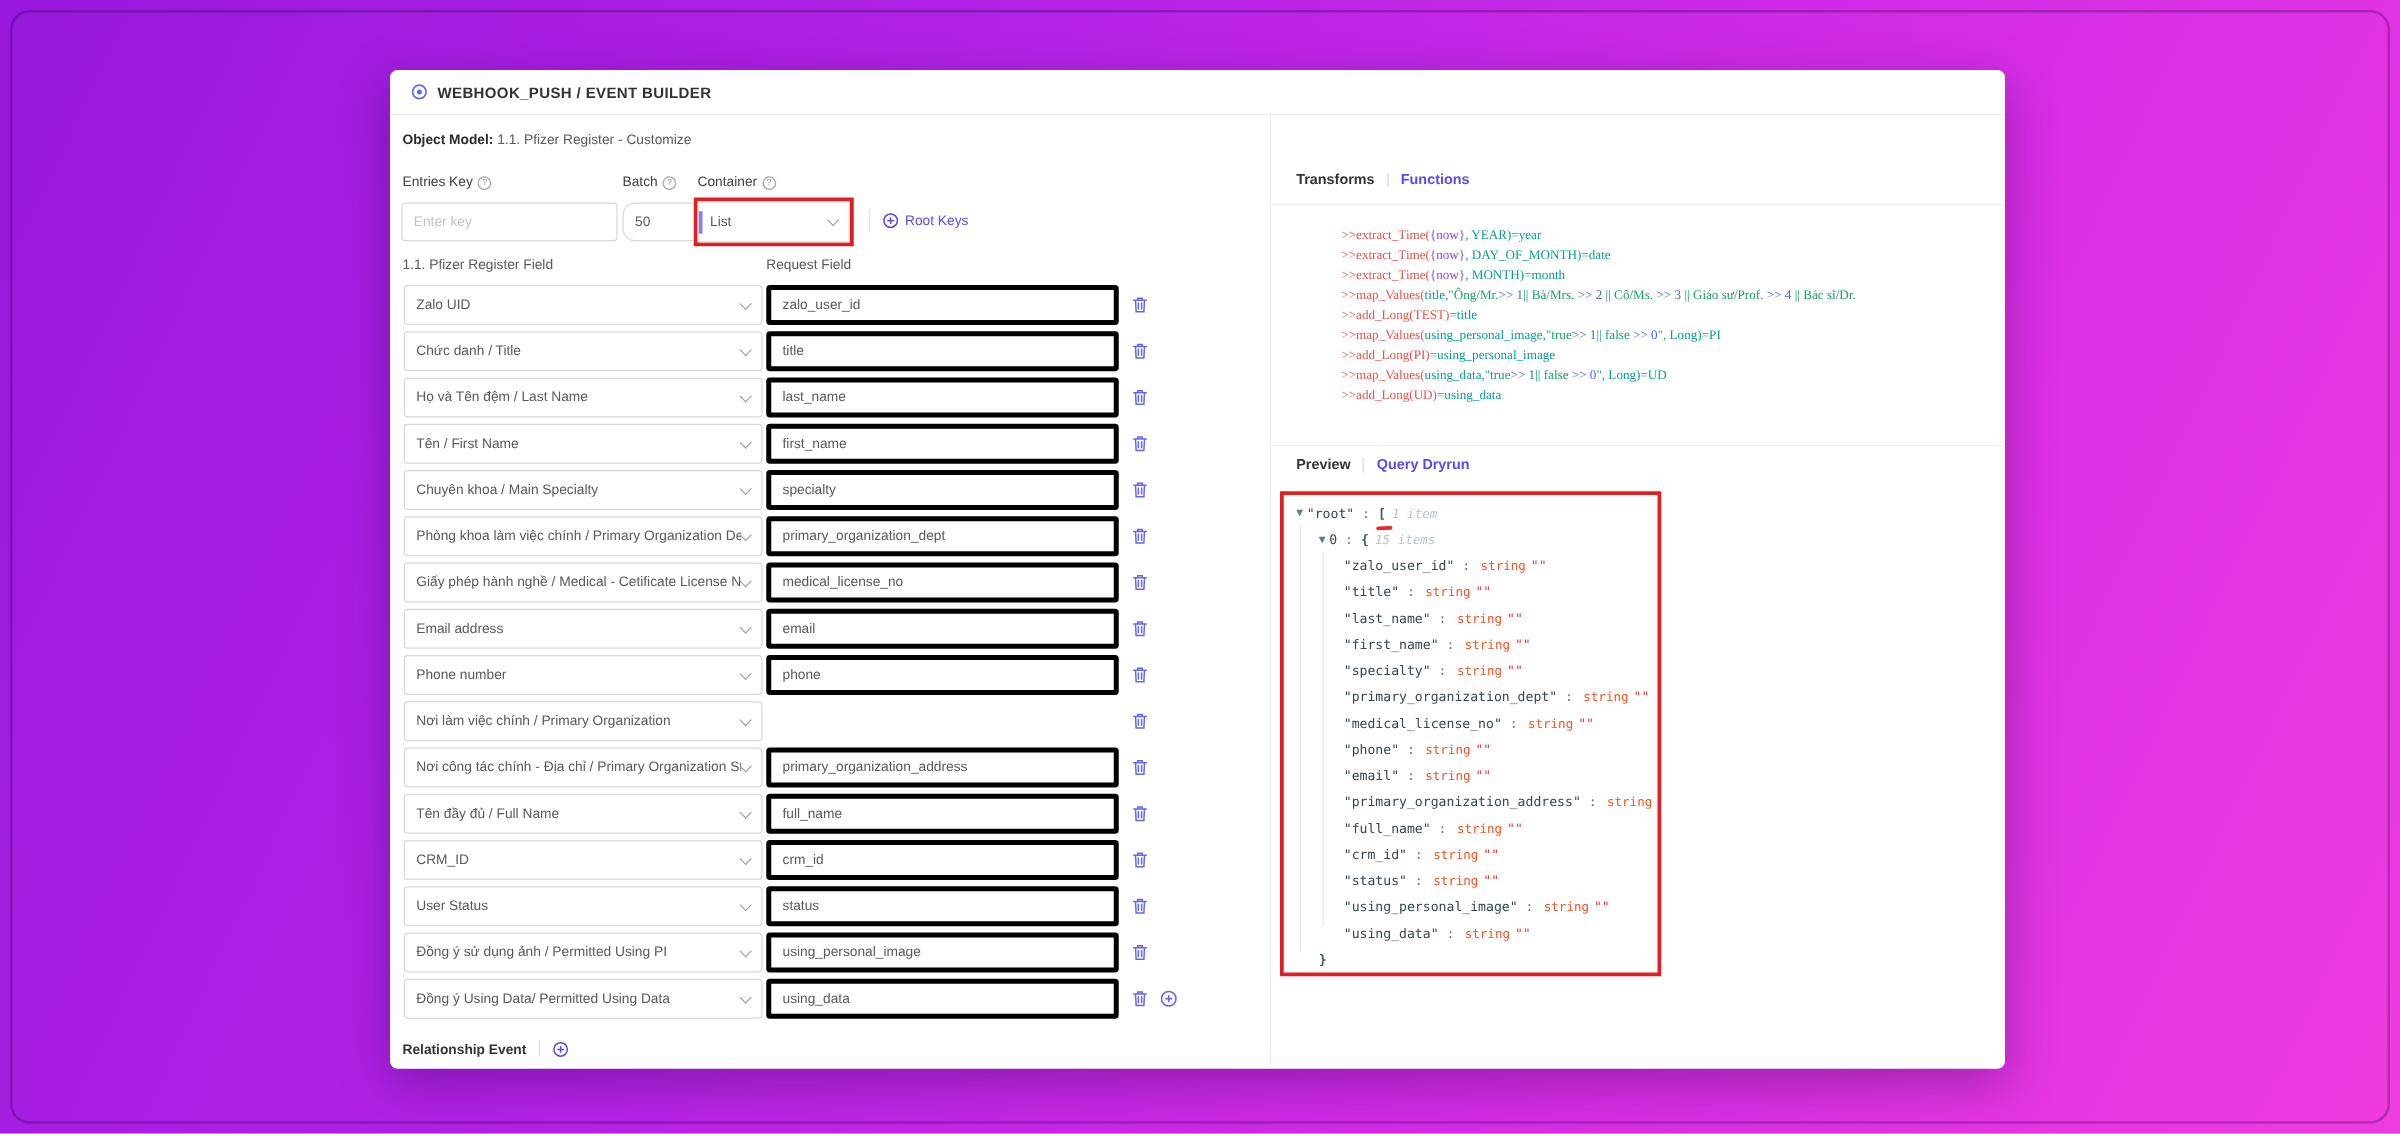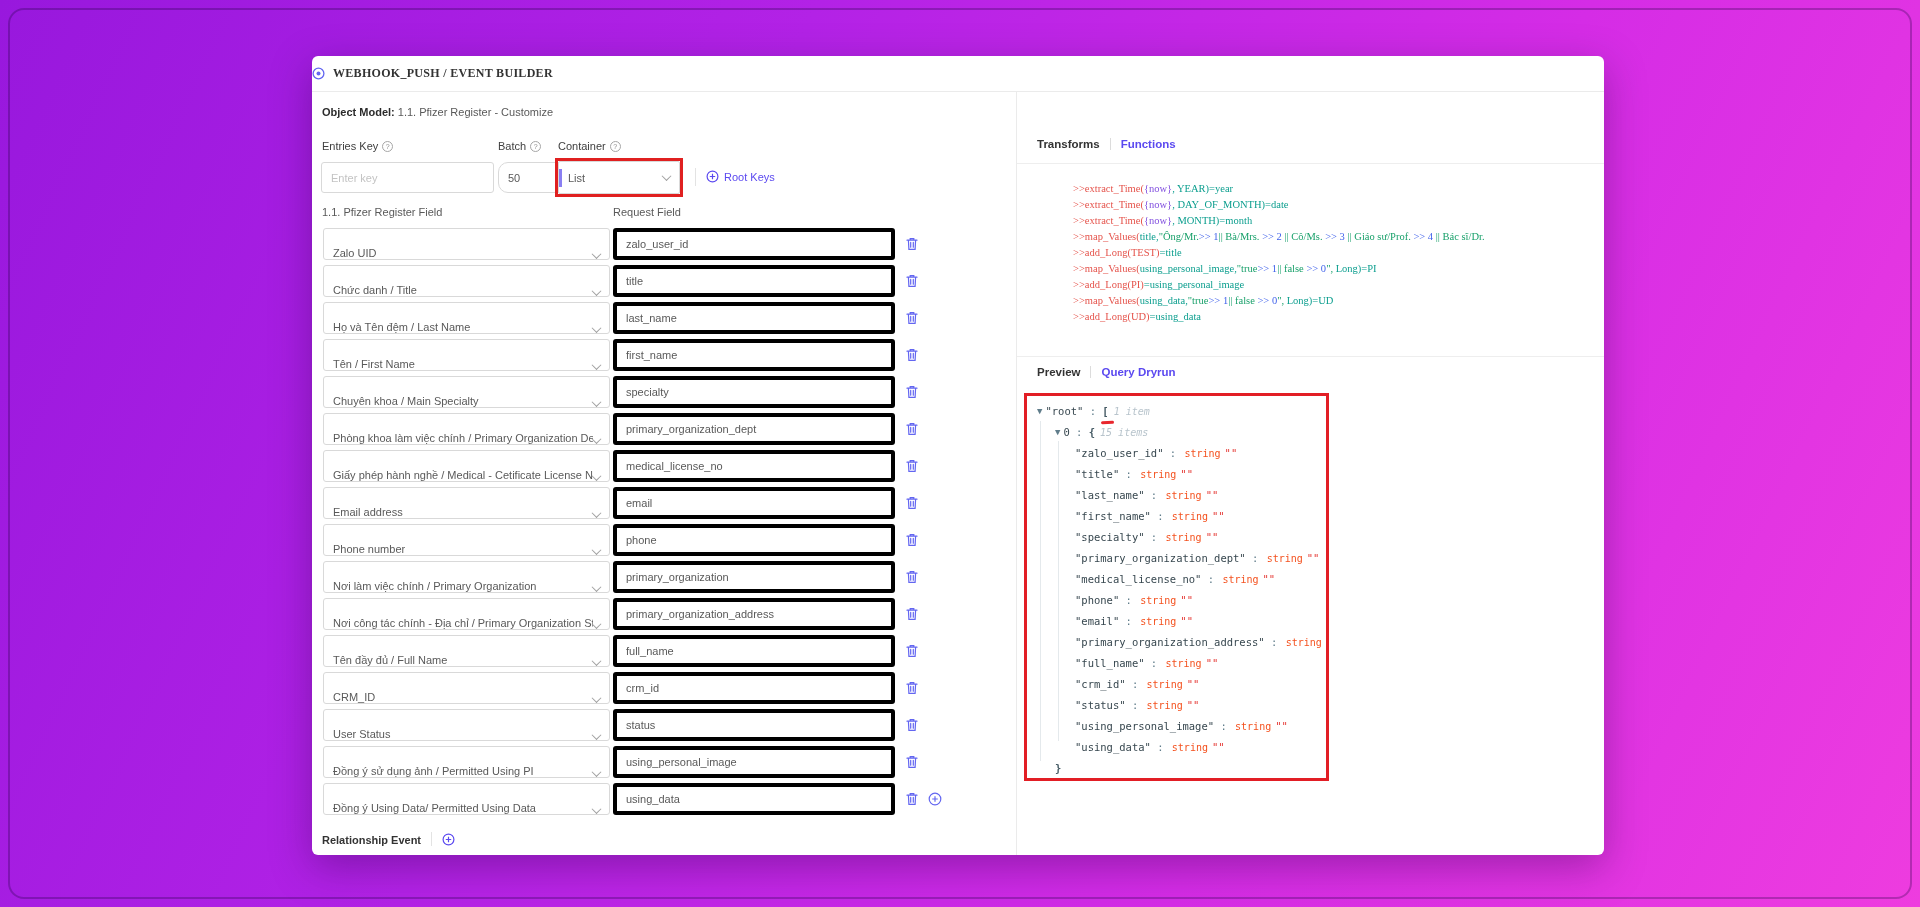--- a/index.html
+++ b/index.html
@@ -6,21 +6,21 @@
   html,body { width:1920px; height:907px; overflow:hidden; }
   body { font-family:"Liberation Sans","DejaVu Sans",sans-serif; }
   .stage { position:relative; width:1920px; height:907px;
     background:linear-gradient(115deg,#9818dd 0%,#b322e6 35%,#d52ce6 68%,#ee3cdf 100%); }
   .frame { position:absolute; inset:8px; border-radius:16px; box-shadow:inset 0 0 0 2px rgba(30,0,60,.28); pointer-events:none; }
   .card { position:absolute; left:312px; top:56px; width:1292px; height:799px; background:#fff;
     border-radius:6px; box-shadow:0 12px 40px rgba(40,0,70,.35); overflow:hidden; }
 
   
   .card-header { position:absolute; left:0; top:0; width:100%; height:36px; display:flex; align-items:center;
-    gap:8px; border-bottom:1px solid #ebebeb;font-family:Liberation Serif, serif; }
+    gap:8px; padding-left:17px; border-bottom:1px solid #ebebeb; }
   .card-title { font-size:12px; font-weight:700; color:#333; letter-spacing:.3px; }
 
   
   .obj-model { position:absolute; left:10px; top:50px; font-size:11px; color:#595959; }
   .obj-model b { color:#2b2b2b; font-weight:700; }
   .cfg-label { position:absolute; top:84px; font-size:11px; color:#404040; display:flex; align-items:center; gap:4px; }
   .help { width:11px; height:11px; border:1px solid #a6a6a6; border-radius:50%; color:#8c8c8c; font-size:7px;
     display:inline-flex; align-items:center; justify-content:center; line-height:1; }
   .inp { position:absolute; top:106px; height:31px; border:1px solid #d9d9d9; border-radius:3px;
     font-size:11px; color:#595959; display:flex; align-items:center; padding:0 9px; background:#fff; }
@@ -33,21 +33,21 @@
     transform:rotate(45deg) translate(-1px,-1px); flex:none; }
   .vsep { position:absolute; left:383px; top:112px; width:1px; height:18px; background:#e3e3e3; }
   .link { color:#5b49f0; font-size:11px; display:flex; align-items:center; gap:5px; cursor:pointer; }
   .rootkeys { position:absolute; left:394px; top:114px; }
   .col-head { position:absolute; top:150px; font-size:11px; color:#595959; }
 
   
   .rows { position:absolute; left:0; top:172px; width:704px; }
   .mrow { position:relative; height:32px; margin-bottom:5px; }
   .dd { position:absolute; left:11px; width:287px; height:32px; border:1px solid #d9d9d9; border-radius:3px;
-    display:flex; align-items:flex-end; padding:0 9px; font-size:11px; color:#595959; background:#fff; }
+    display:flex; align-items:center; padding:0 9px; font-size:11px; color:#595959; background:#fff; }
   .dd-text { flex:1; white-space:nowrap; overflow:hidden; }
   .req { position:absolute; left:301px; width:282px; height:32px; border:4px solid #000000; border-radius:3px;
     display:flex; align-items:center; padding:0 9px; font-size:11px; color:#595959; background:#fff; }
   .rowicon { position:absolute; top:9px; width:14px; height:14px; cursor:pointer; background:none; border:none; padding:0; }
   .trash { left:594px; }
   .addrow { left:616px; }
 
   .rel-event { position:absolute; left:10px; top:776px; display:flex; align-items:flex-end; gap:10px; }
   .rel-label { font-size:11px; font-weight:700; color:#333; }
   .rel-sep { width:1px; height:14px; background:#e3e3e3; }
@@ -268,23 +268,20 @@
           <button class="rowicon trash">
             <svg width="12" height="14" viewBox="0 0 12 14">
               <path d="M1 3.2h10M4.2 3.2V1.6h3.6v1.6M2.4 3.2l.5 9.2h6.2l.5-9.2M4.7 5.4v4.8M7.3 5.4v4.8" fill="none" stroke="#6366f1" stroke-width="1.2" stroke-linecap="round"></path>
             </svg>
           </button>
         </div>
         <div class="mrow">
           <div class="dd">
             <span class="dd-text">Nơi làm việc chính / Primary Organization</span>
             <span class="chev"></span>
-          </div>
-          <div class="req">
-            <span>primary_organization</span>
           </div>
           <button class="rowicon trash">
             <svg width="12" height="14" viewBox="0 0 12 14">
               <path d="M1 3.2h10M4.2 3.2V1.6h3.6v1.6M2.4 3.2l.5 9.2h6.2l.5-9.2M4.7 5.4v4.8M7.3 5.4v4.8" fill="none" stroke="#6366f1" stroke-width="1.2" stroke-linecap="round"></path>
             </svg>
           </button>
         </div>
         <div class="mrow">
           <div class="dd">
             <span class="dd-text">Nơi công tác chính - Địa chỉ / Primary Organization Str...</span>

